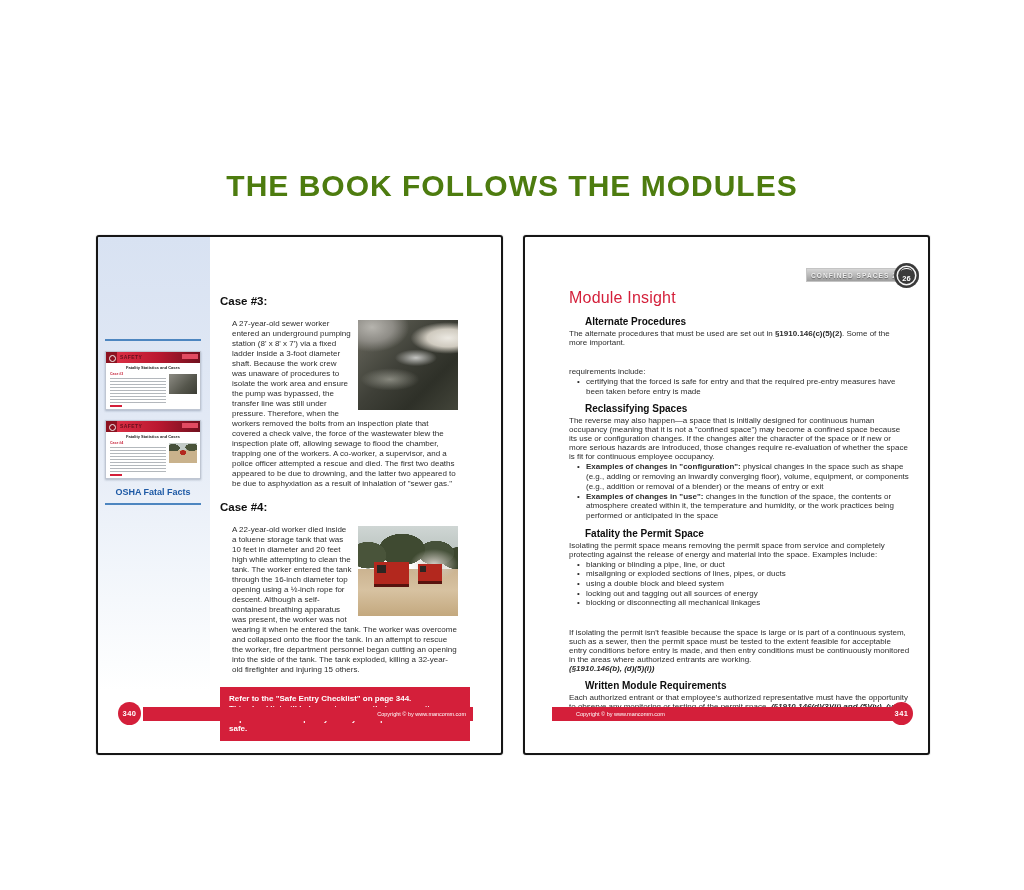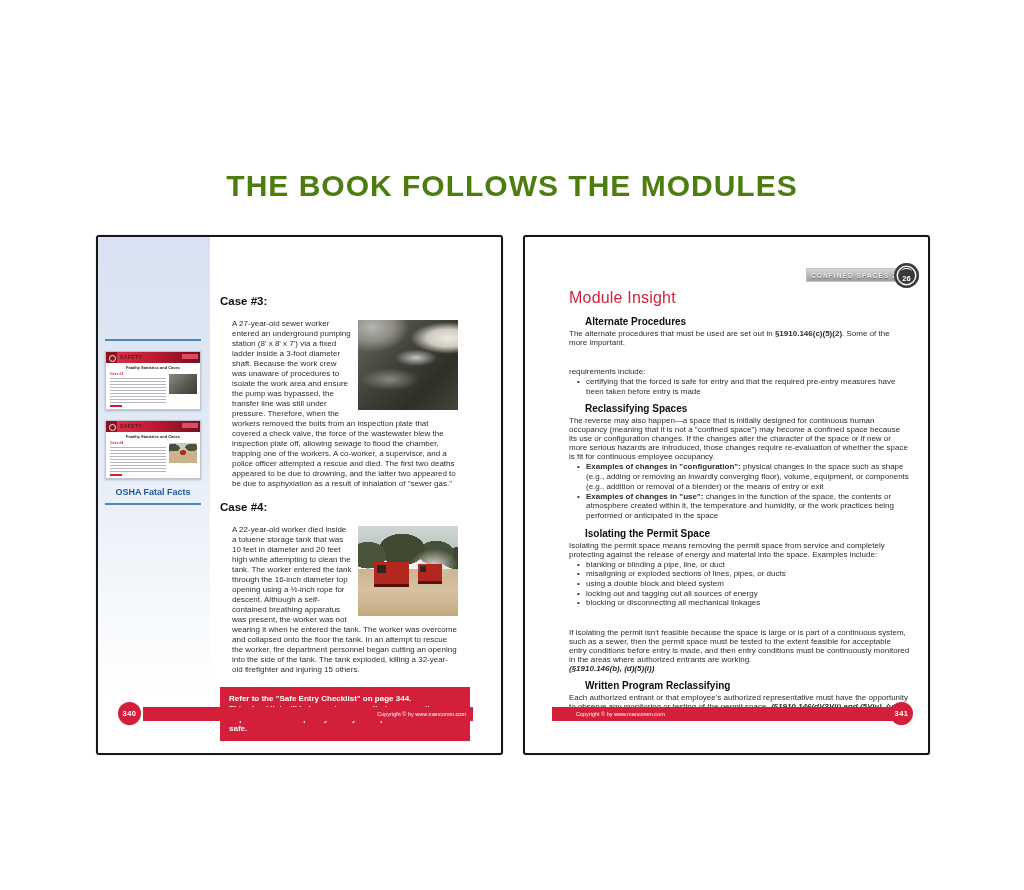--- a/index.html
+++ b/index.html
@@ -231,32 +231,32 @@
       <li>certifying that the forced is safe for entry and that the required pre-entry measures have been taken before entry is made</li>
     </ul>
 
     <div class="sec-head">Reclassifying Spaces</div>
     <p class="para">The reverse may also happen—a space that is initially designed for continuous human occupancy (meaning that it is not a "confined space") may become a confined space because its use or configuration changes. If the changes alter the character of the space or if new or more serious hazards are introduced, those changes require re-evaluation of whether the space is fit for continuous employee occupancy.</p>
     <ul class="bullets">
       <li><b>Examples of changes in "configuration":</b><span> physical changes in the space such as shape (e.g., adding or removing an inwardly converging floor), volume, equipment, or components (e.g., addition or removal of a blender) or the means of entry or exit</span></li>
       <li><b>Examples of changes in "use":</b><span> changes in the function of the space, the contents or atmosphere created within it, the temperature and humidity, or the work practices being performed or anticipated in the space</span></li>
     </ul>
 
-    <div class="sec-head">Isolating the Permit Space</div>
+    <div class="sec-head">Fatality the Permit Space</div>
     <p class="para">Isolating the permit space means removing the permit space from service and completely protecting against the release of energy and material into the space. Examples include:</p>
     <ul class="bullets">
       <li>blanking or blinding a pipe, line, or duct</li>
       <li>misaligning or exploded sections of lines, pipes, or ducts</li>
       <li>using a double block and bleed system</li>
       <li>locking out and tagging out all sources of energy</li>
       <li>blocking or disconnecting all mechanical linkages</li>
     </ul>
     <p class="para lead"><span>If isolating the permit isn't feasible because the space is large or is part of a continuous system, such as a sewer, then the permit space must be tested to the extent feasible for acceptable entry conditions before entry is made, and then entry conditions must be continuously monitored in the areas where authorized entrants are working.</span><br><span class="cite">(§1910.146(b), (d)(5)(i))</span></p>
 
-    <div class="sec-head">Written Program Reclassifying</div>
+    <div class="sec-head">Written Module Requirements</div>
     <p class="para"><span>Each authorized entrant or that employee's authorized representative must have the opportunity to observe any monitoring or testing of the permit space. </span><span class="cite">(§1910.146(d)(3)(ii) and (5)(iv), (vi))</span></p>
   </div>
 
   <div class="footer-bar">
     <span>Copyright © by www.mancomm.com</span>
   </div>
   <div class="footer-circle">341</div>
 </div>
 
 </body></html>

